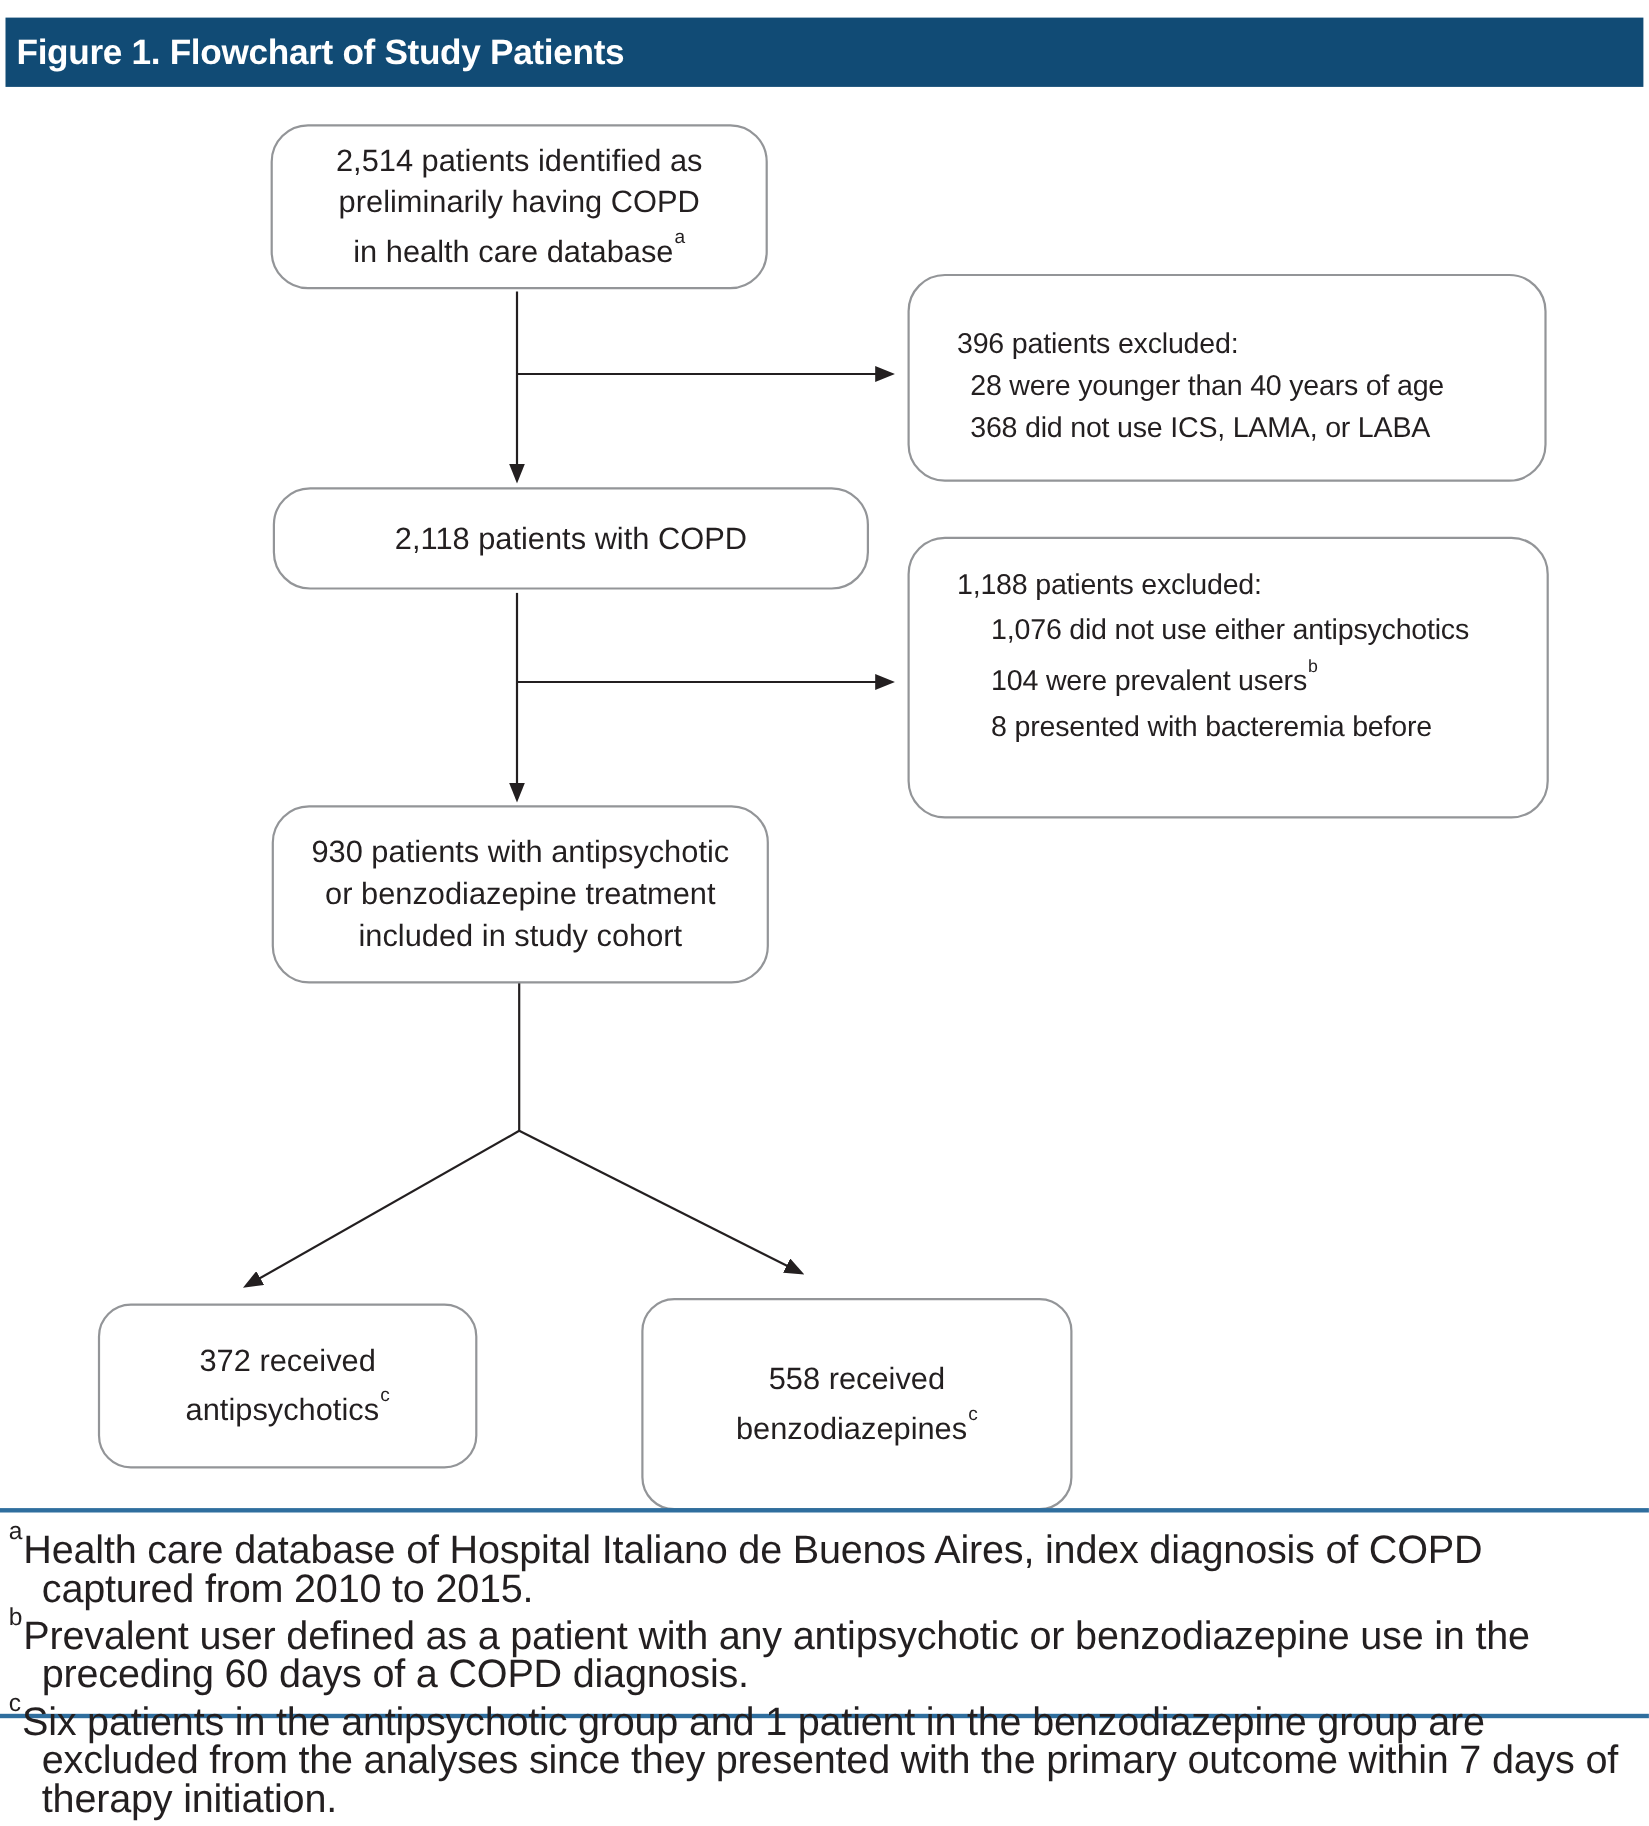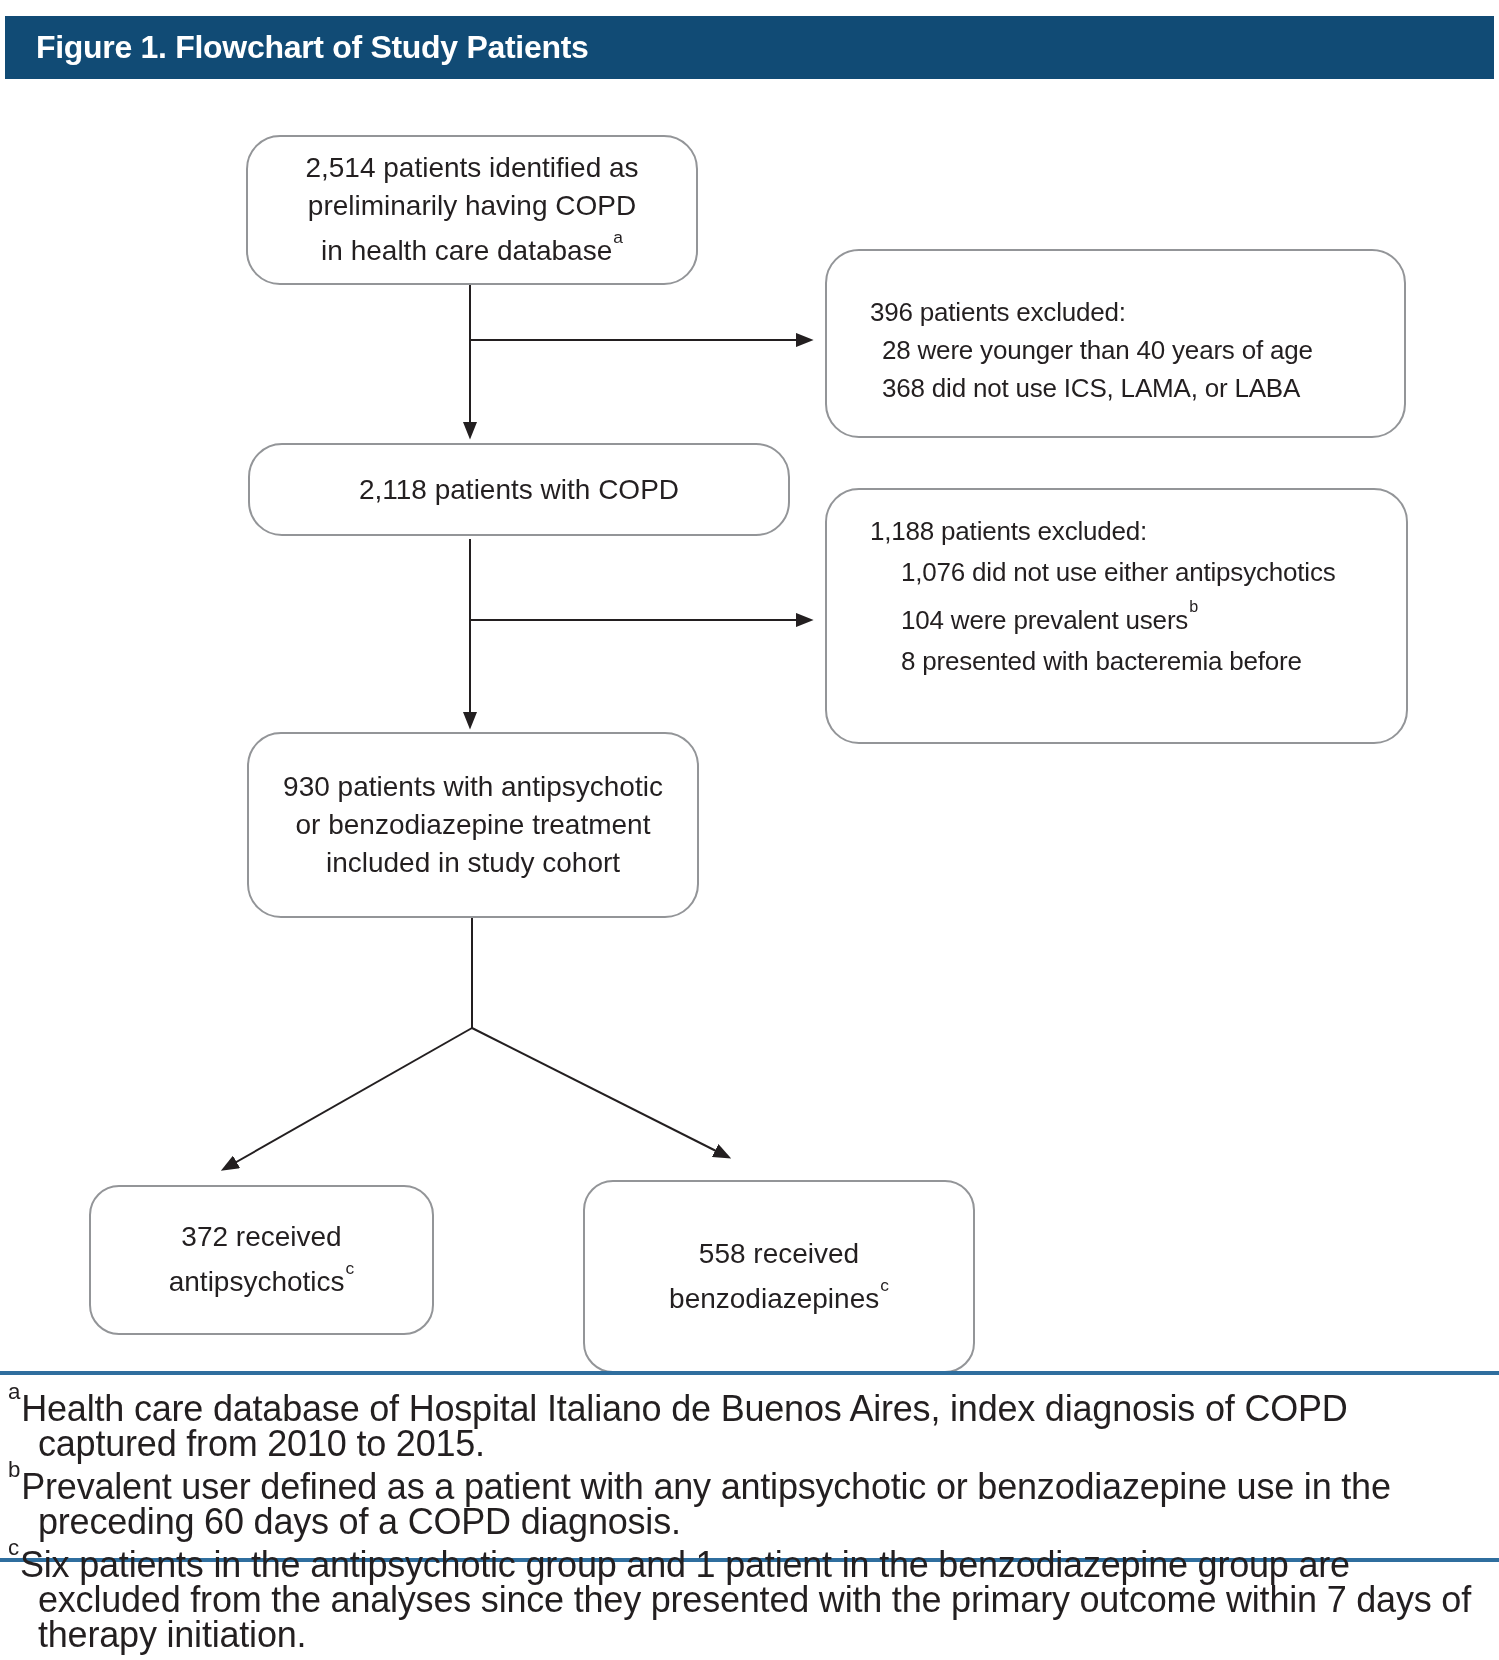--- a/index.html
+++ b/index.html
@@ -14,21 +14,21 @@
     width:1499px;height:1660px;position:relative;
     font-family:"Liberation Sans","DejaVu Sans",sans-serif;
     color:var(--text);
   }
   .page{position:relative;width:1499px;height:1660px;overflow:hidden;}
 
   
   .title-bar{
     position:absolute;left:5px;top:16px;width:1489px;height:63px;
     background:var(--title-bar-bg);
-    display:flex;align-items:center;box-sizing:border-box;padding-left:31px;
+    display:flex;align-items:center;box-sizing:border-box;padding-left:10px;
   }
   .title-bar h1{
     margin:0;color:var(--title-text);font-size:32px;font-weight:bold;
     letter-spacing:-0.3px;
   }
 
   
   svg.connectors{position:absolute;left:0;top:0;width:1499px;height:1660px;}
   svg.connectors line{stroke:var(--text);stroke-width:2;}
   svg.connectors .arrhead{fill:var(--text);}
@@ -79,21 +79,21 @@
     </defs>
     <line x1="470" y1="265" x2="470" y2="436" marker-end="url(#arr)"></line>
     <line x1="470" y1="340" x2="810" y2="340" marker-end="url(#arr)"></line>
     <line x1="470" y1="539" x2="470" y2="726" marker-end="url(#arr)"></line>
     <line x1="470" y1="620" x2="810" y2="620" marker-end="url(#arr)"></line>
     <line x1="472" y1="880" x2="472" y2="1029"></line>
     <line x1="472" y1="1028" x2="224" y2="1169" marker-end="url(#arr)"></line>
     <line x1="472" y1="1028" x2="728" y2="1157" marker-end="url(#arr)"></line>
   </svg>
 
-  <div class="fc-box center" id="box-identified" style="left:246px;top:113px;width:452px;height:150px;margin-top:22px;">
+  <div class="fc-box center" id="box-identified" style="left:246px;top:113px;width:452px;height:150px;">
     <div>2,514 patients identified as</div>
     <div>preliminarily having COPD</div>
     <div>
       <span>in health care database</span><sup>a</sup>
     </div>
   </div>
 
   <div class="fc-box excl" id="excl-1" style="left:825px;top:249px;width:581px;height:189px;">
     <div class="excl-heading">396 patients excluded:</div>
     <div class="excl-item">
@@ -114,21 +114,21 @@
       <div>1,076 did not use either antipsychotics</div>
     </div>
     <div class="excl-item">
       <span>104 were prevalent users</span><sup>b</sup>
     </div>
     <div class="excl-item">
       <div>8 presented with bacteremia before</div>
     </div>
   </div>
 
-  <div class="fc-box center" id="box-cohort" style="left:247px;top:732px;width:452px;height:186px;">
+  <div class="fc-box center" id="box-cohort" style="left:247px;top:732px;width:452px;height:162px;">
     <div>930 patients with antipsychotic</div>
     <div>or benzodiazepine treatment</div>
     <div>included in study cohort</div>
   </div>
 
   <div class="fc-box center" id="box-antipsychotics" style="left:89px;top:1185px;width:345px;height:150px;border-radius:30px;">
     <div>372 received</div>
     <div>
       <span>antipsychotics</span><sup>c</sup>
     </div>

